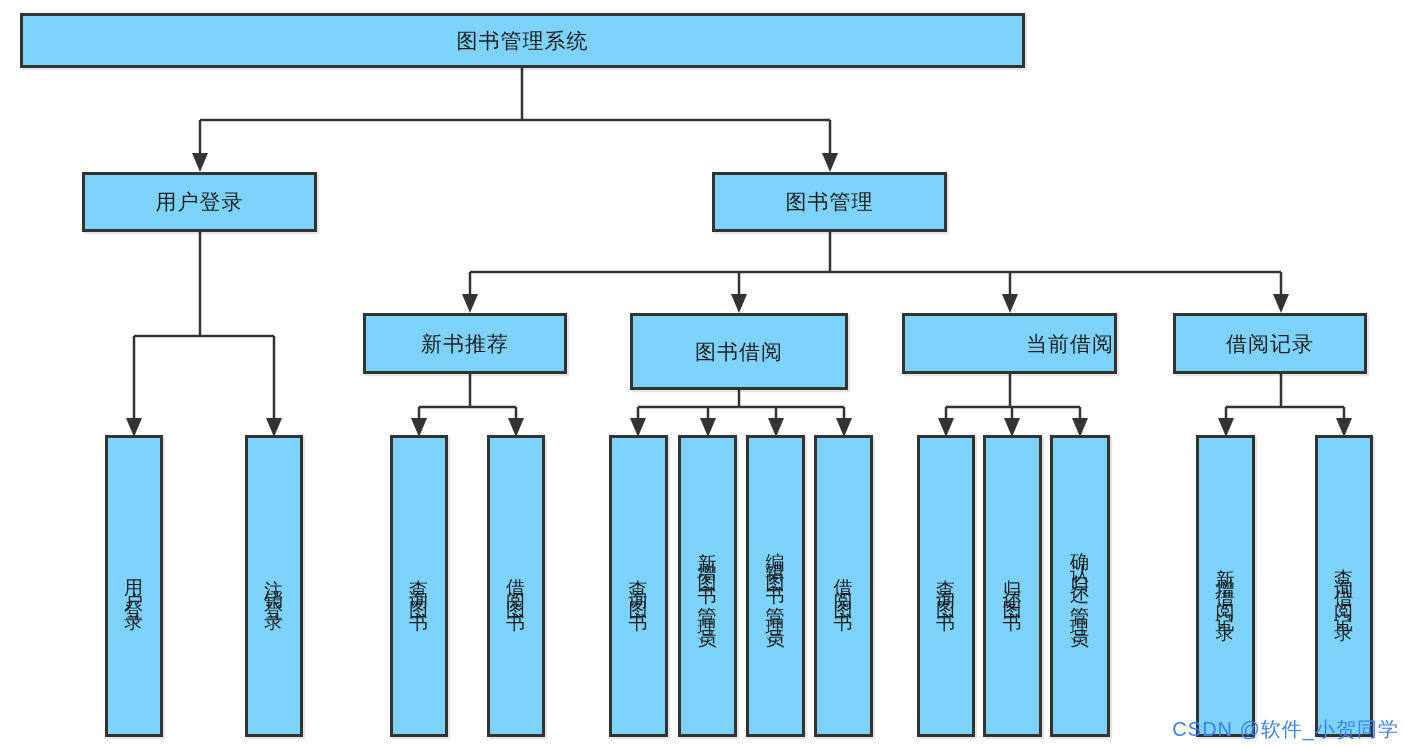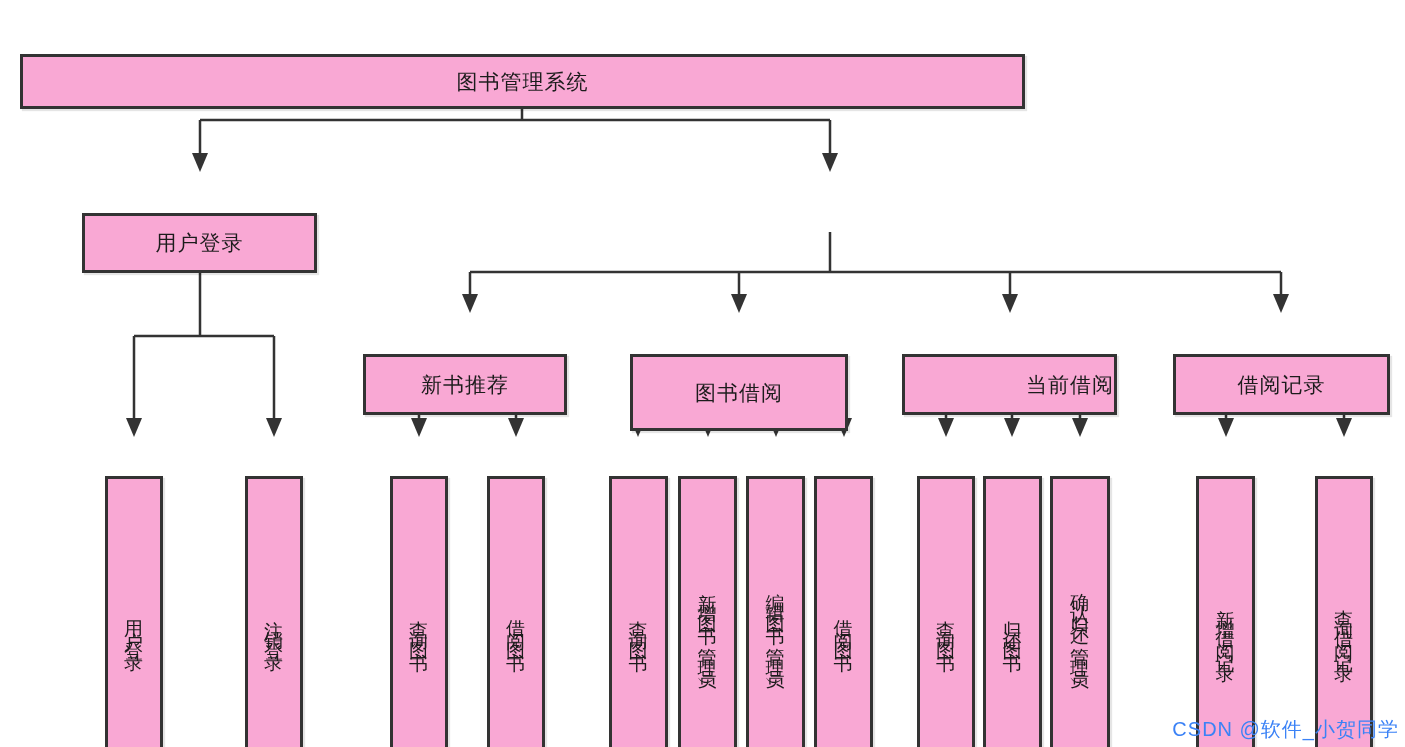--- a/index.html
+++ b/index.html
@@ -4,25 +4,24 @@
 <style>
   html, body { margin:0; padding:0; background:#fff; }
   .canvas {
     position:relative; width:1405px; height:747px;
     background:#ffffff; overflow:hidden;
     font-family:"Liberation Sans", sans-serif;
   }
   .connectors { position:absolute; left:0; top:0; pointer-events:none; }
   .node {
     position:absolute; box-sizing:border-box;
-    background:#f9a8d4; border:3px solid #333333;
+    background:#7dd3fc; border:3px solid #333333;
     display:flex; align-items:center; justify-content:center;
     color:#1c1c1c;
     box-shadow:2px 2px 1px rgba(0,0,0,0.10);
-    margin-top:41px;
   }
   .node.h { font-size:21px; letter-spacing:1px; }
   .node.v .label {
     writing-mode:vertical-lr;
     font-size:19px; letter-spacing:11px; line-height:1;
   }
   .watermark {
     position:absolute; right:6px; bottom:4px;
     font-size:20px; color:#3b82f6; letter-spacing:1px;
   }
@@ -90,31 +89,34 @@
     </g>
   </svg>
 
   <div class="node h" style="left:20px; top:13px; width:1005px; height:55px;">
     <span class="label">图书管理系统</span>
   </div>
 
   <div class="node h" style="left:82px; top:172px; width:235px; height:60px;">
     <span class="label">用户登录</span>
   </div>
+  <div class="node h" style="left:712px; top:172px; width:235px; height:60px;">
+    <span class="label">图书管理</span>
+  </div>
 
   <div class="node h" style="left:363px; top:313px; width:204px; height:61px;">
     <span class="label">新书推荐</span>
   </div>
   <div class="node h" style="left:630px; top:313px; width:218px; height:77px;">
     <span class="label">图书借阅</span>
   </div>
   <div class="node h" style="left:902px; top:313px; width:215px; height:61px;justify-content:flex-end;">
     <span class="label">当前借阅</span>
   </div>
-  <div class="node h" style="left:1173px; top:313px; width:217px; height:61px;">
+  <div class="node h" style="left:1173px; top:313px; width:194px; height:61px;">
     <span class="label">借阅记录</span>
   </div>
 
   <div class="node v" style="left:105px; top:435px; width:58px; height:302px;">
     <span class="label">用户登录</span>
   </div>
   <div class="node v" style="left:245px; top:435px; width:58px; height:302px;">
     <span class="label">注销登录</span>
   </div>
 

